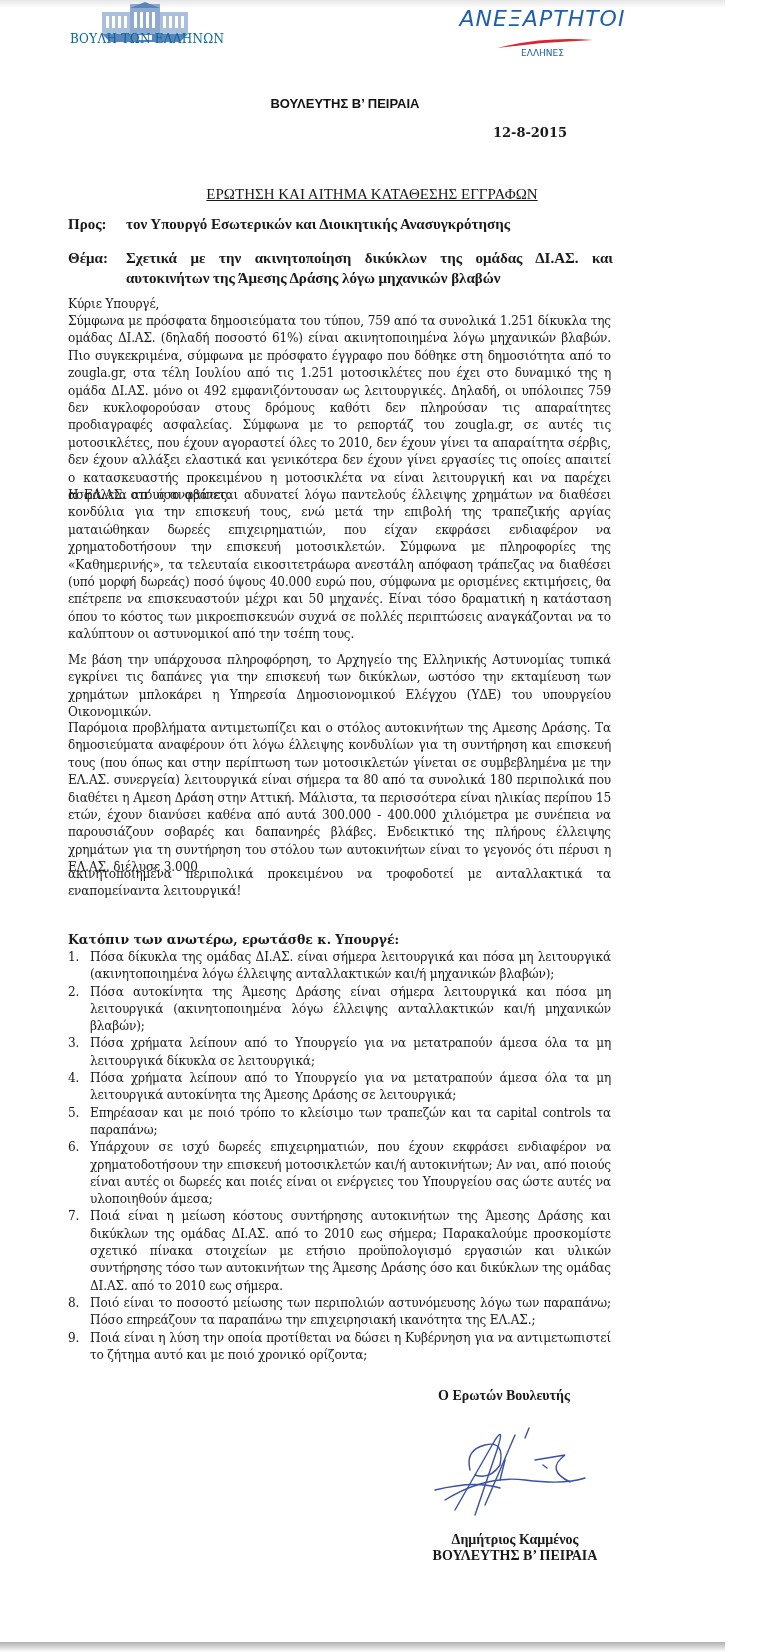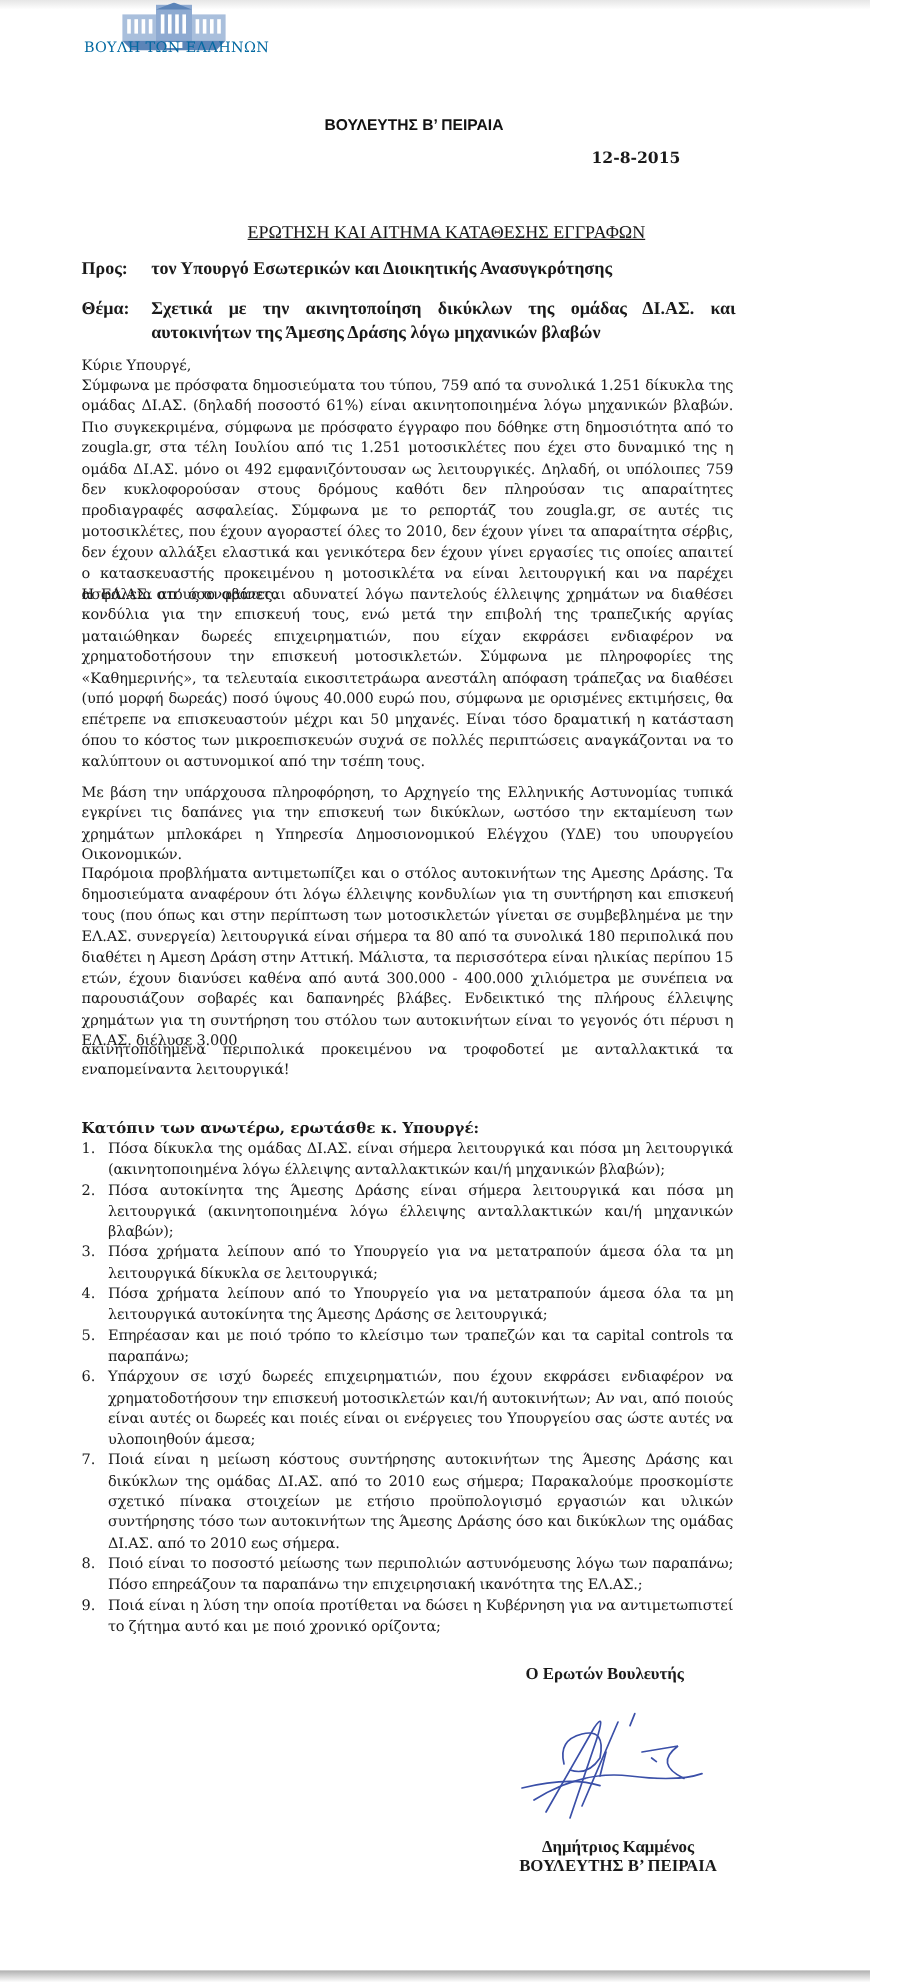--- a/index.html
+++ b/index.html
@@ -72,20 +72,27 @@
           <rect x="69" y="14" width="3" height="12"></rect>
           <rect x="75" y="14" width="3" height="12"></rect>
           <rect x="81" y="14" width="3" height="12"></rect>
       </g>
       <polygon points="2,32 88,32 80,40 10,40" fill="#5b84b8"></polygon>
       <rect x="38" y="33" width="14" height="5" fill="#ffffff"></rect>
     </svg>
     <div class="parl-label">ΒΟΥΛΗ ΤΩΝ ΕΛΛΗΝΩΝ</div>
   </div>
 
+  <div class="party-logo">
+    <div class="party-word">ΑΝΕΞΑΡΤΗΤΟΙ</div>
+    <svg class="party-swoosh" viewBox="0 0 100 12">
+      <path d="M2 10 Q 50 -2 98 2 Q 50 4 2 10 Z" fill="#d8252f"></path>
+    </svg>
+    <div class="party-sub">ΕΛΛΗΝΕΣ</div>
+  </div>
 
   <div class="mp-seat">ΒΟΥΛΕΥΤΗΣ Β’ ΠΕΙΡΑΙΑ</div>
   <div class="date">12-8-2015</div>
 
   <div class="doc-title">ΕΡΩΤΗΣΗ ΚΑΙ ΑΙΤΗΜΑ ΚΑΤΑΘΕΣΗΣ ΕΓΓΡΑΦΩΝ</div>
 
   <div class="meta-row meta-to">
     <span class="meta-label">Προς:</span>
     <span class="meta-value">τον Υπουργό Εσωτερικών και Διοικητικής Ανασυγκρότησης</span>
   </div>

